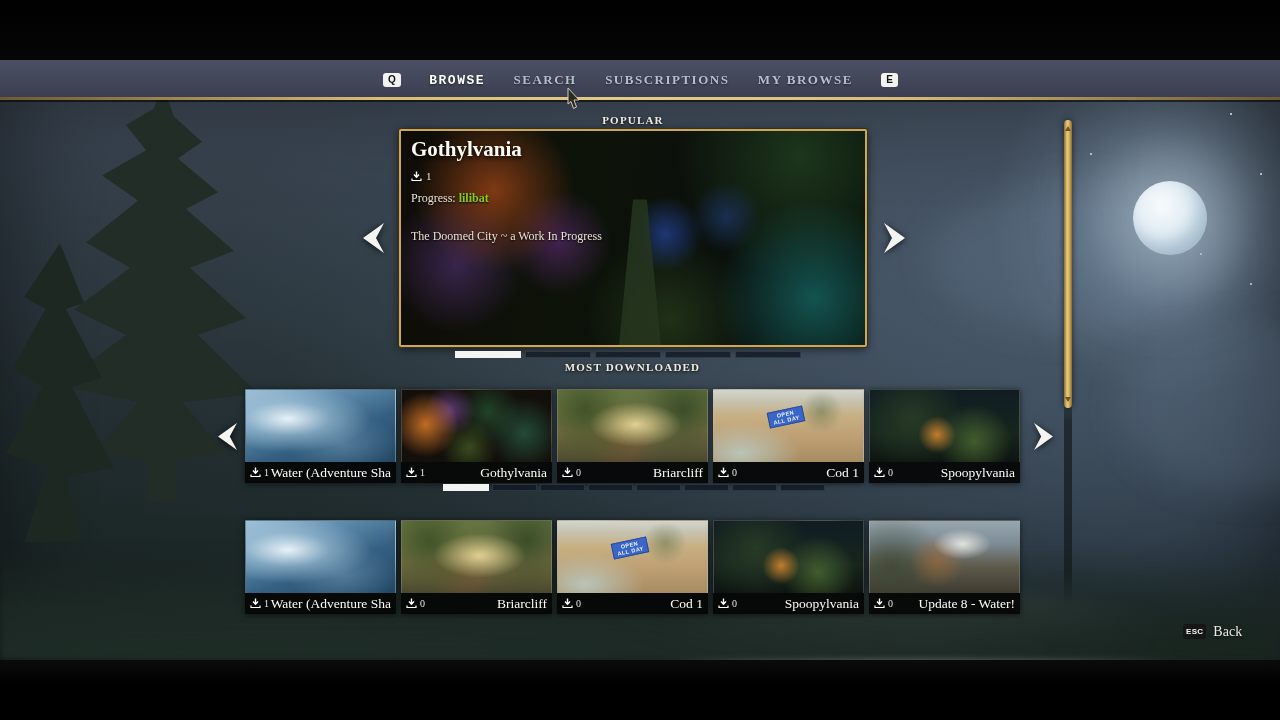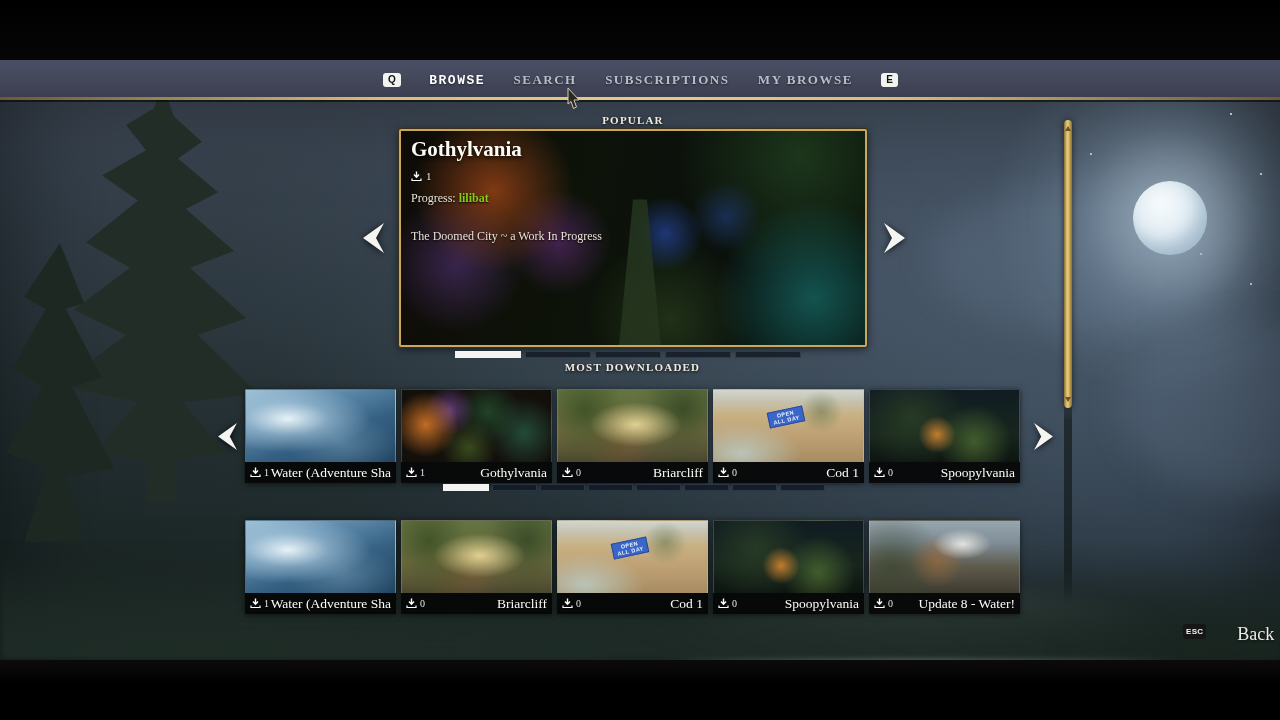--- a/index.html
+++ b/index.html
@@ -160,21 +160,21 @@
     background:linear-gradient(90deg,#8a6c34 0%,#e8cd7c 40%,#d9b962 60%,#8a6c34 100%);
     box-shadow:0 0 6px rgba(0,0,0,.6); cursor:grab; }
   .thumb-notch { position:absolute; left:1px; width:6px; height:5px; background:#6b5426; }
   .thumb-notch.top { top:6px; clip-path:polygon(50% 0,100% 100%,0 100%); }
   .thumb-notch.bot { bottom:6px; clip-path:polygon(0 0,100% 0,50% 100%); }
 
   
   .back-hint { position:absolute; left:1183px; top:624px; display:flex; align-items:flex-start; gap:7px; cursor:pointer; }
   .esc-badge { background:#161616; color:#f2f2f2; font-family:"Liberation Sans",sans-serif;
     font-size:8px; font-weight:bold; padding:3px 3px; border-radius:3px; letter-spacing:.3px; }
-  .back-label { font-size:18px; color:#eceae4; text-shadow:0 1px 3px rgba(0,0,0,.7);margin-left:24px; }
+  .back-label { font-size:14px; color:#eceae4; text-shadow:0 1px 3px rgba(0,0,0,.7); }
 
   .cursor { position:absolute; left:566px; top:88px; z-index:20; }
 </style>
 </head>
 <body>
 
 <div class="stage">
 
   <div class="scene">
     <div class="stars"></div>

